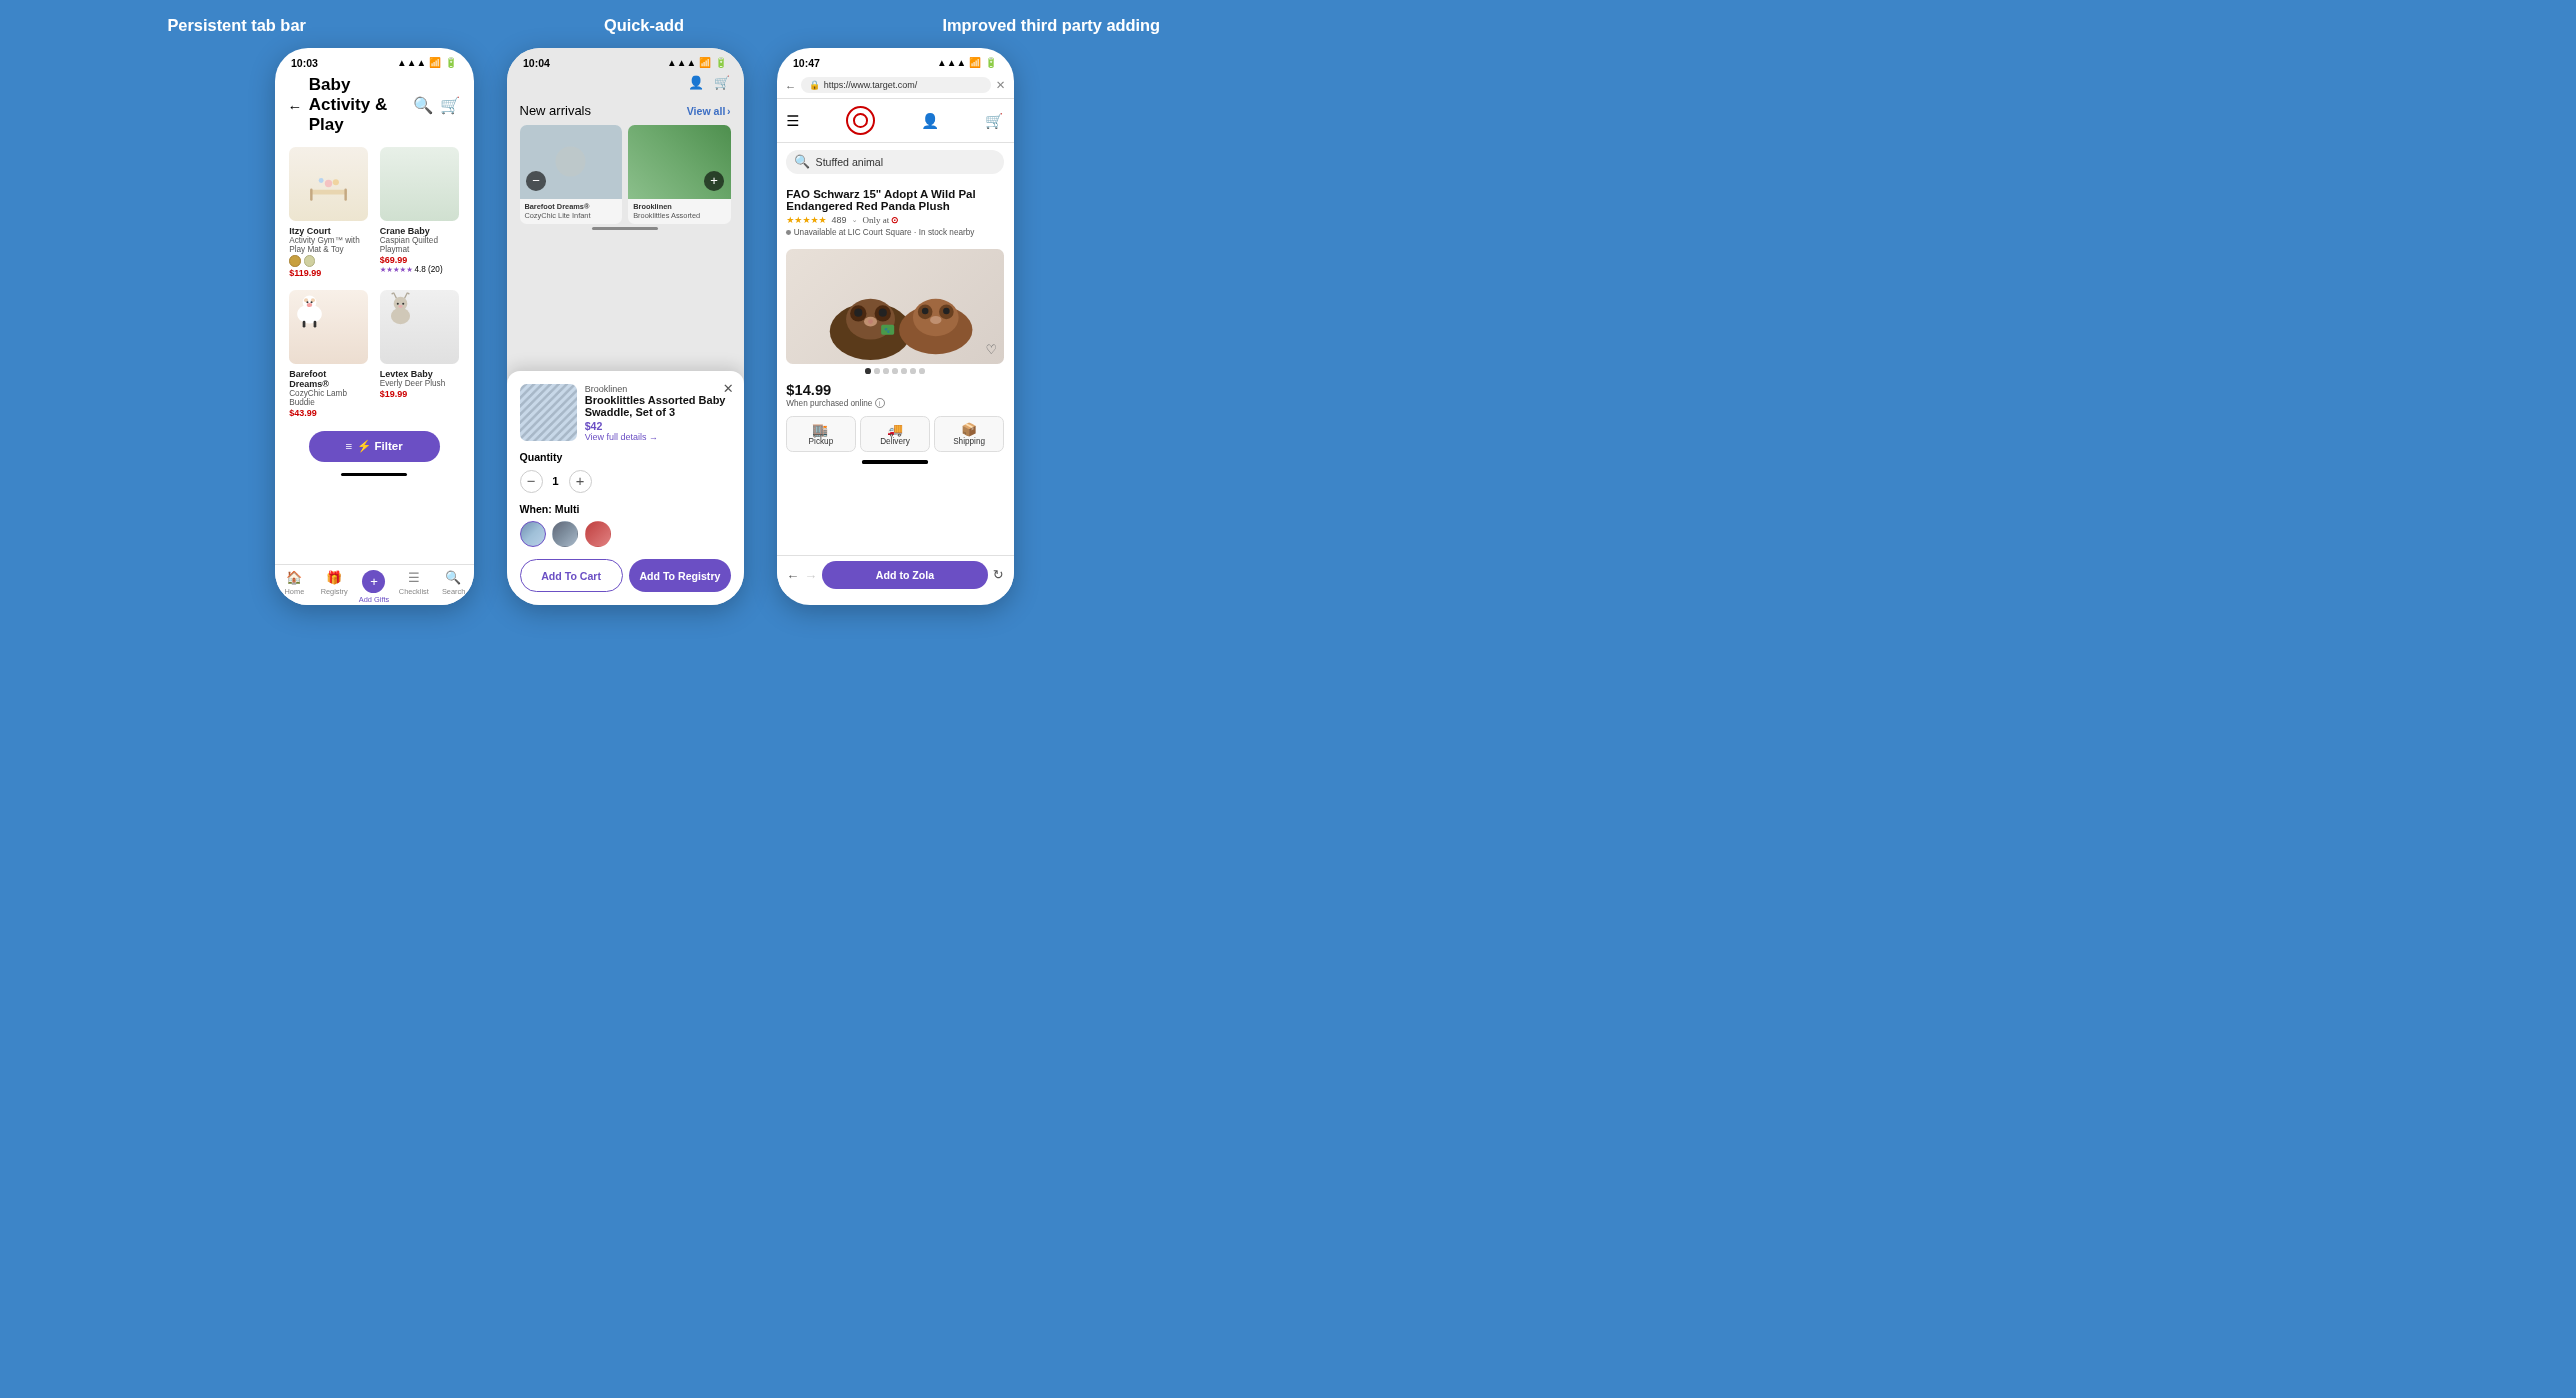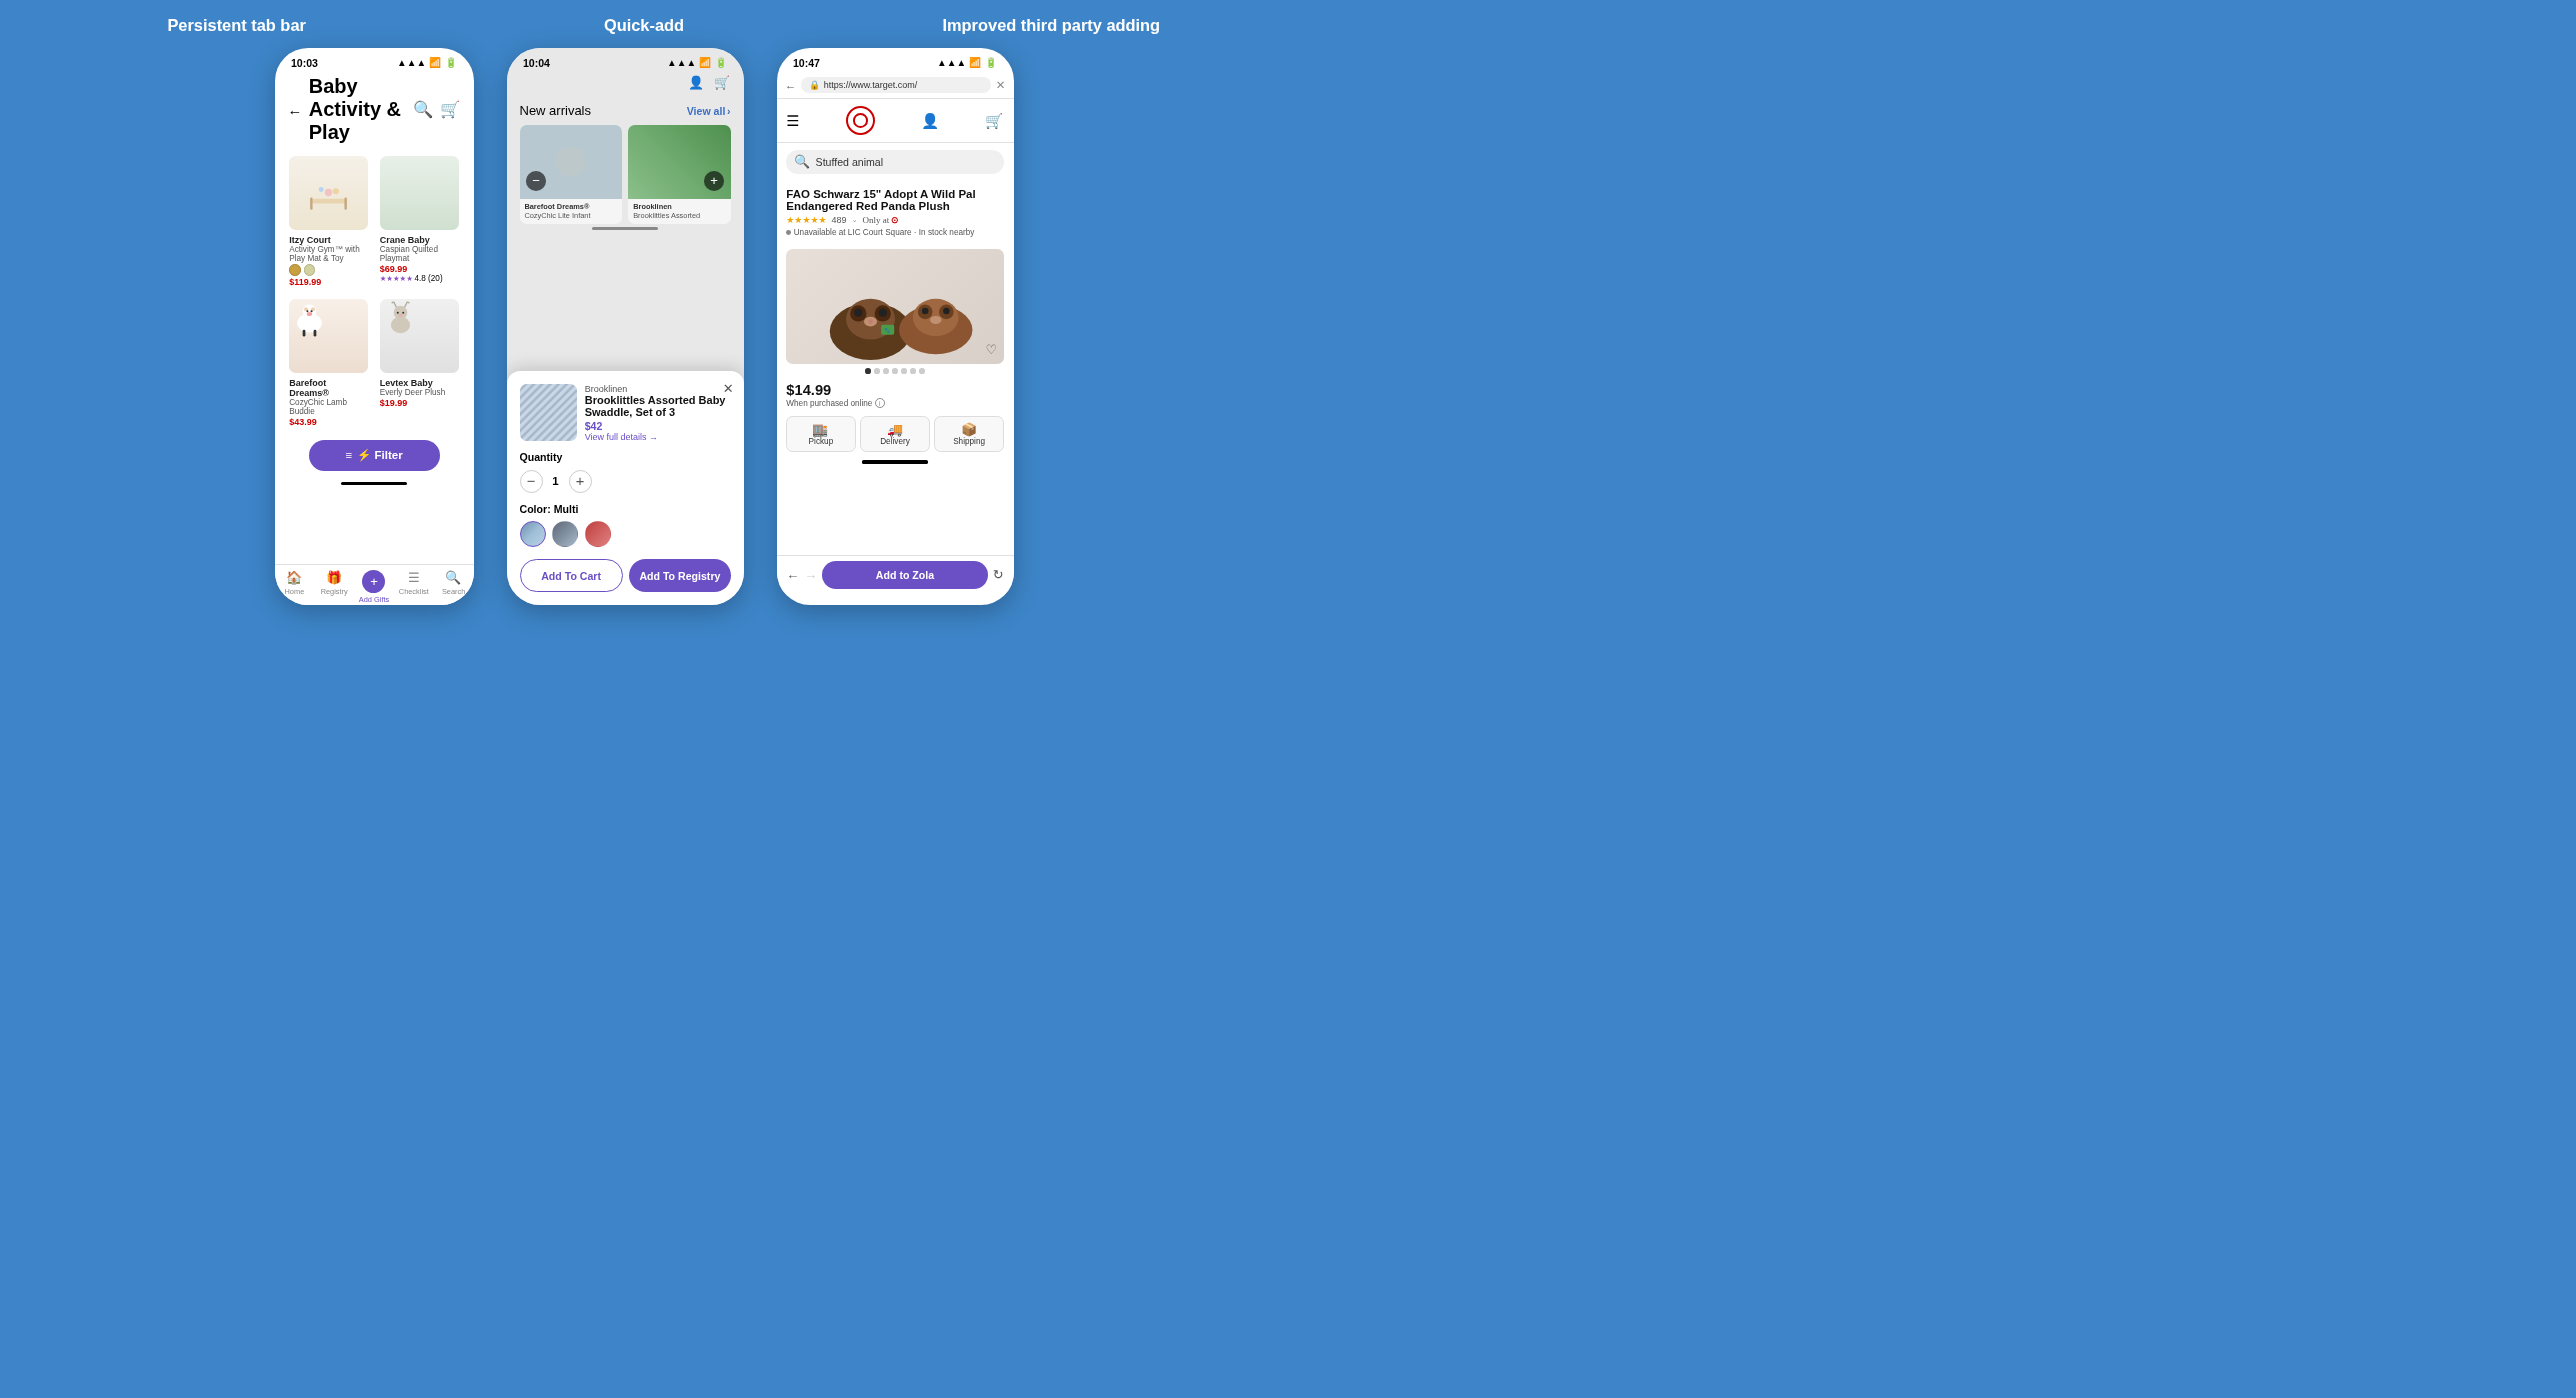--- a/index.html
+++ b/index.html
@@ -59,21 +59,21 @@
     .status-icons { display: flex; gap: 3.3px; align-items: center; }
 
     
     .phone1-header {
       display: flex;
       align-items: center;
       padding: 3.3px 13px 6.6px;
       gap: 6.6px;
     }
     .phone1-header .back-arrow { font-size: 14.7px; cursor: pointer; }
-    .phone1-header .title { font-size: 20px; font-weight: 700; flex: 1; }
+    .phone1-header .title { font-size: 17px; font-weight: 700; flex: 1; }
     .phone1-header .icon { font-size: 16.4px; }
     .product-grid {
       display: grid;
       grid-template-columns: 1fr 1fr;
       gap: 1.6px;
       padding: 0 9.8px;
       overflow: hidden;
     }
     .product-card {
       background: white;
@@ -703,21 +703,21 @@
           <div class="modal-view-details">View full details →</div>
         </div>
       </div>
       <div class="modal-quantity-label">Quantity</div>
       <div class="quantity-control">
         <button class="qty-btn">−</button>
         <span class="qty-value">1</span>
         <button class="qty-btn">+</button>
       </div>
       <div class="color-label">
-        <span>Color:</span> <span>Multi</span>
+        <span>When:</span> <span>Multi</span>
       </div>
       <div class="color-swatches">
         <div class="color-swatch selected" style="background:linear-gradient(135deg,#7090b0,#a0c0d8,#b8d0e8);"></div>
         <div class="color-swatch" style="background:linear-gradient(135deg,#606878,#8090a0,#a8b8c8);"></div>
         <div class="color-swatch" style="background:linear-gradient(135deg,#c04040,#d06060,#e08080);"></div>
       </div>
       <div class="modal-buttons">
         <button class="btn-add-cart">Add To Cart</button>
         <button class="btn-add-registry">Add To Registry</button>
       </div>

